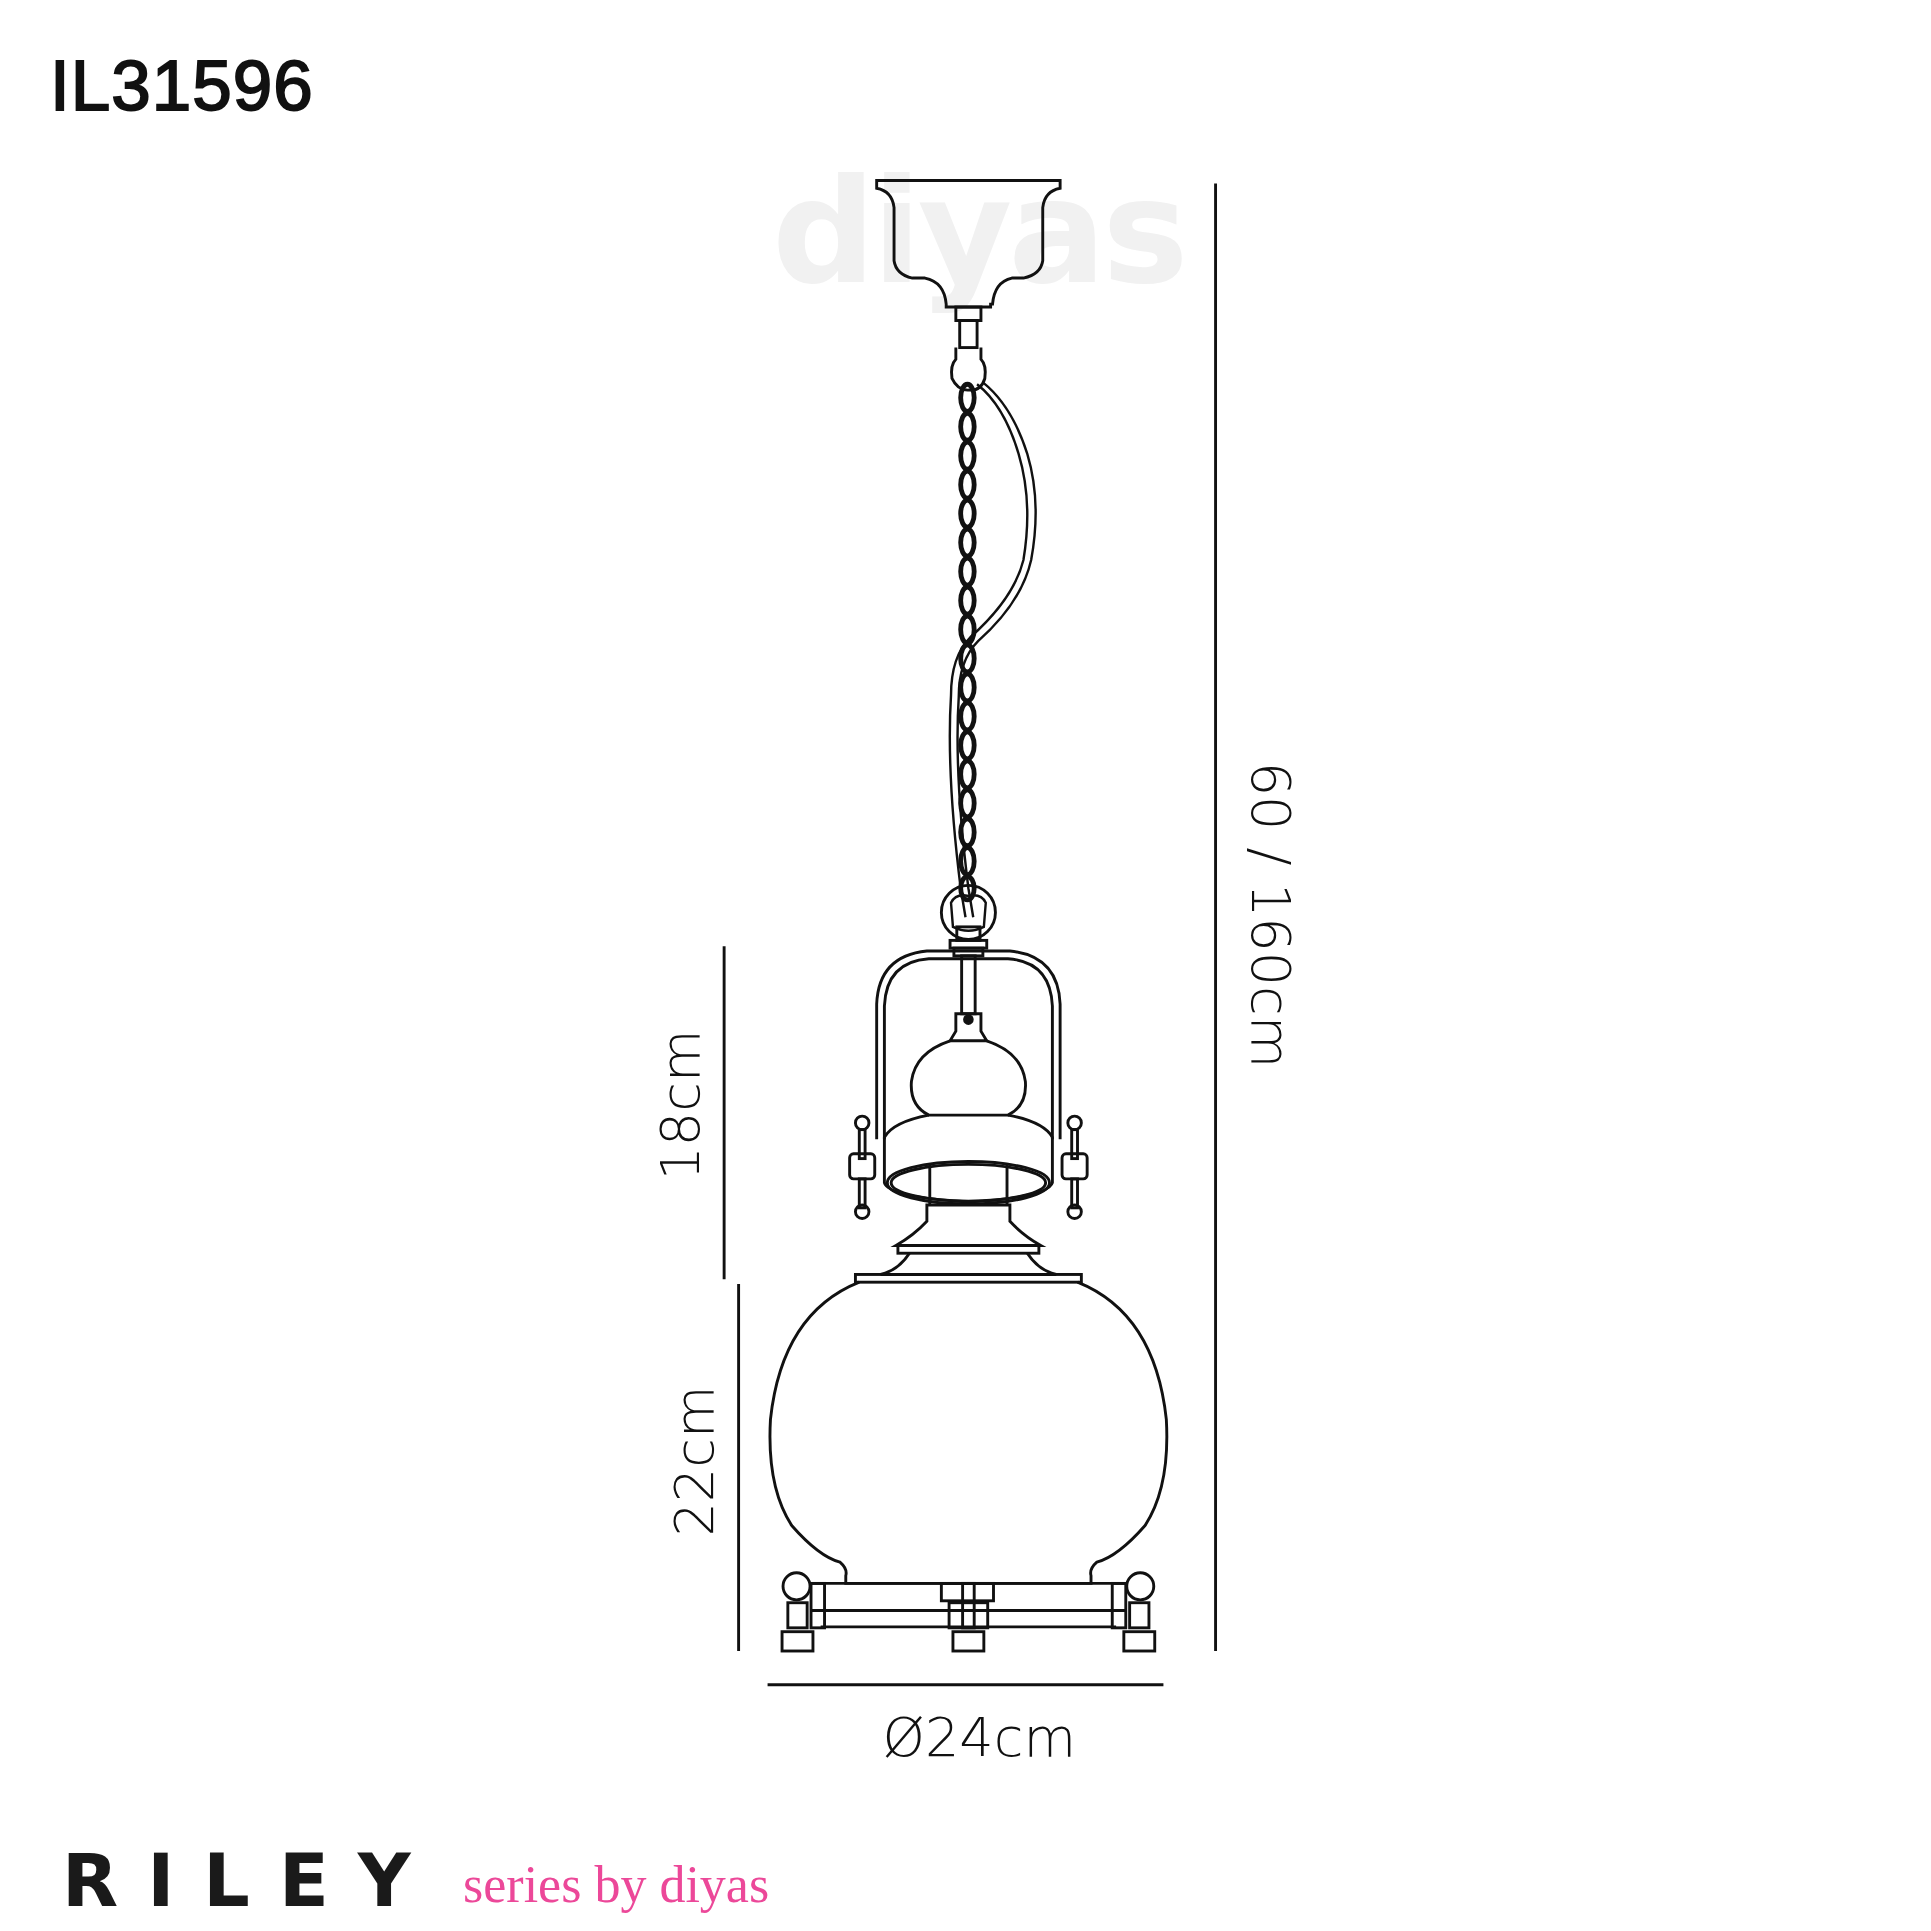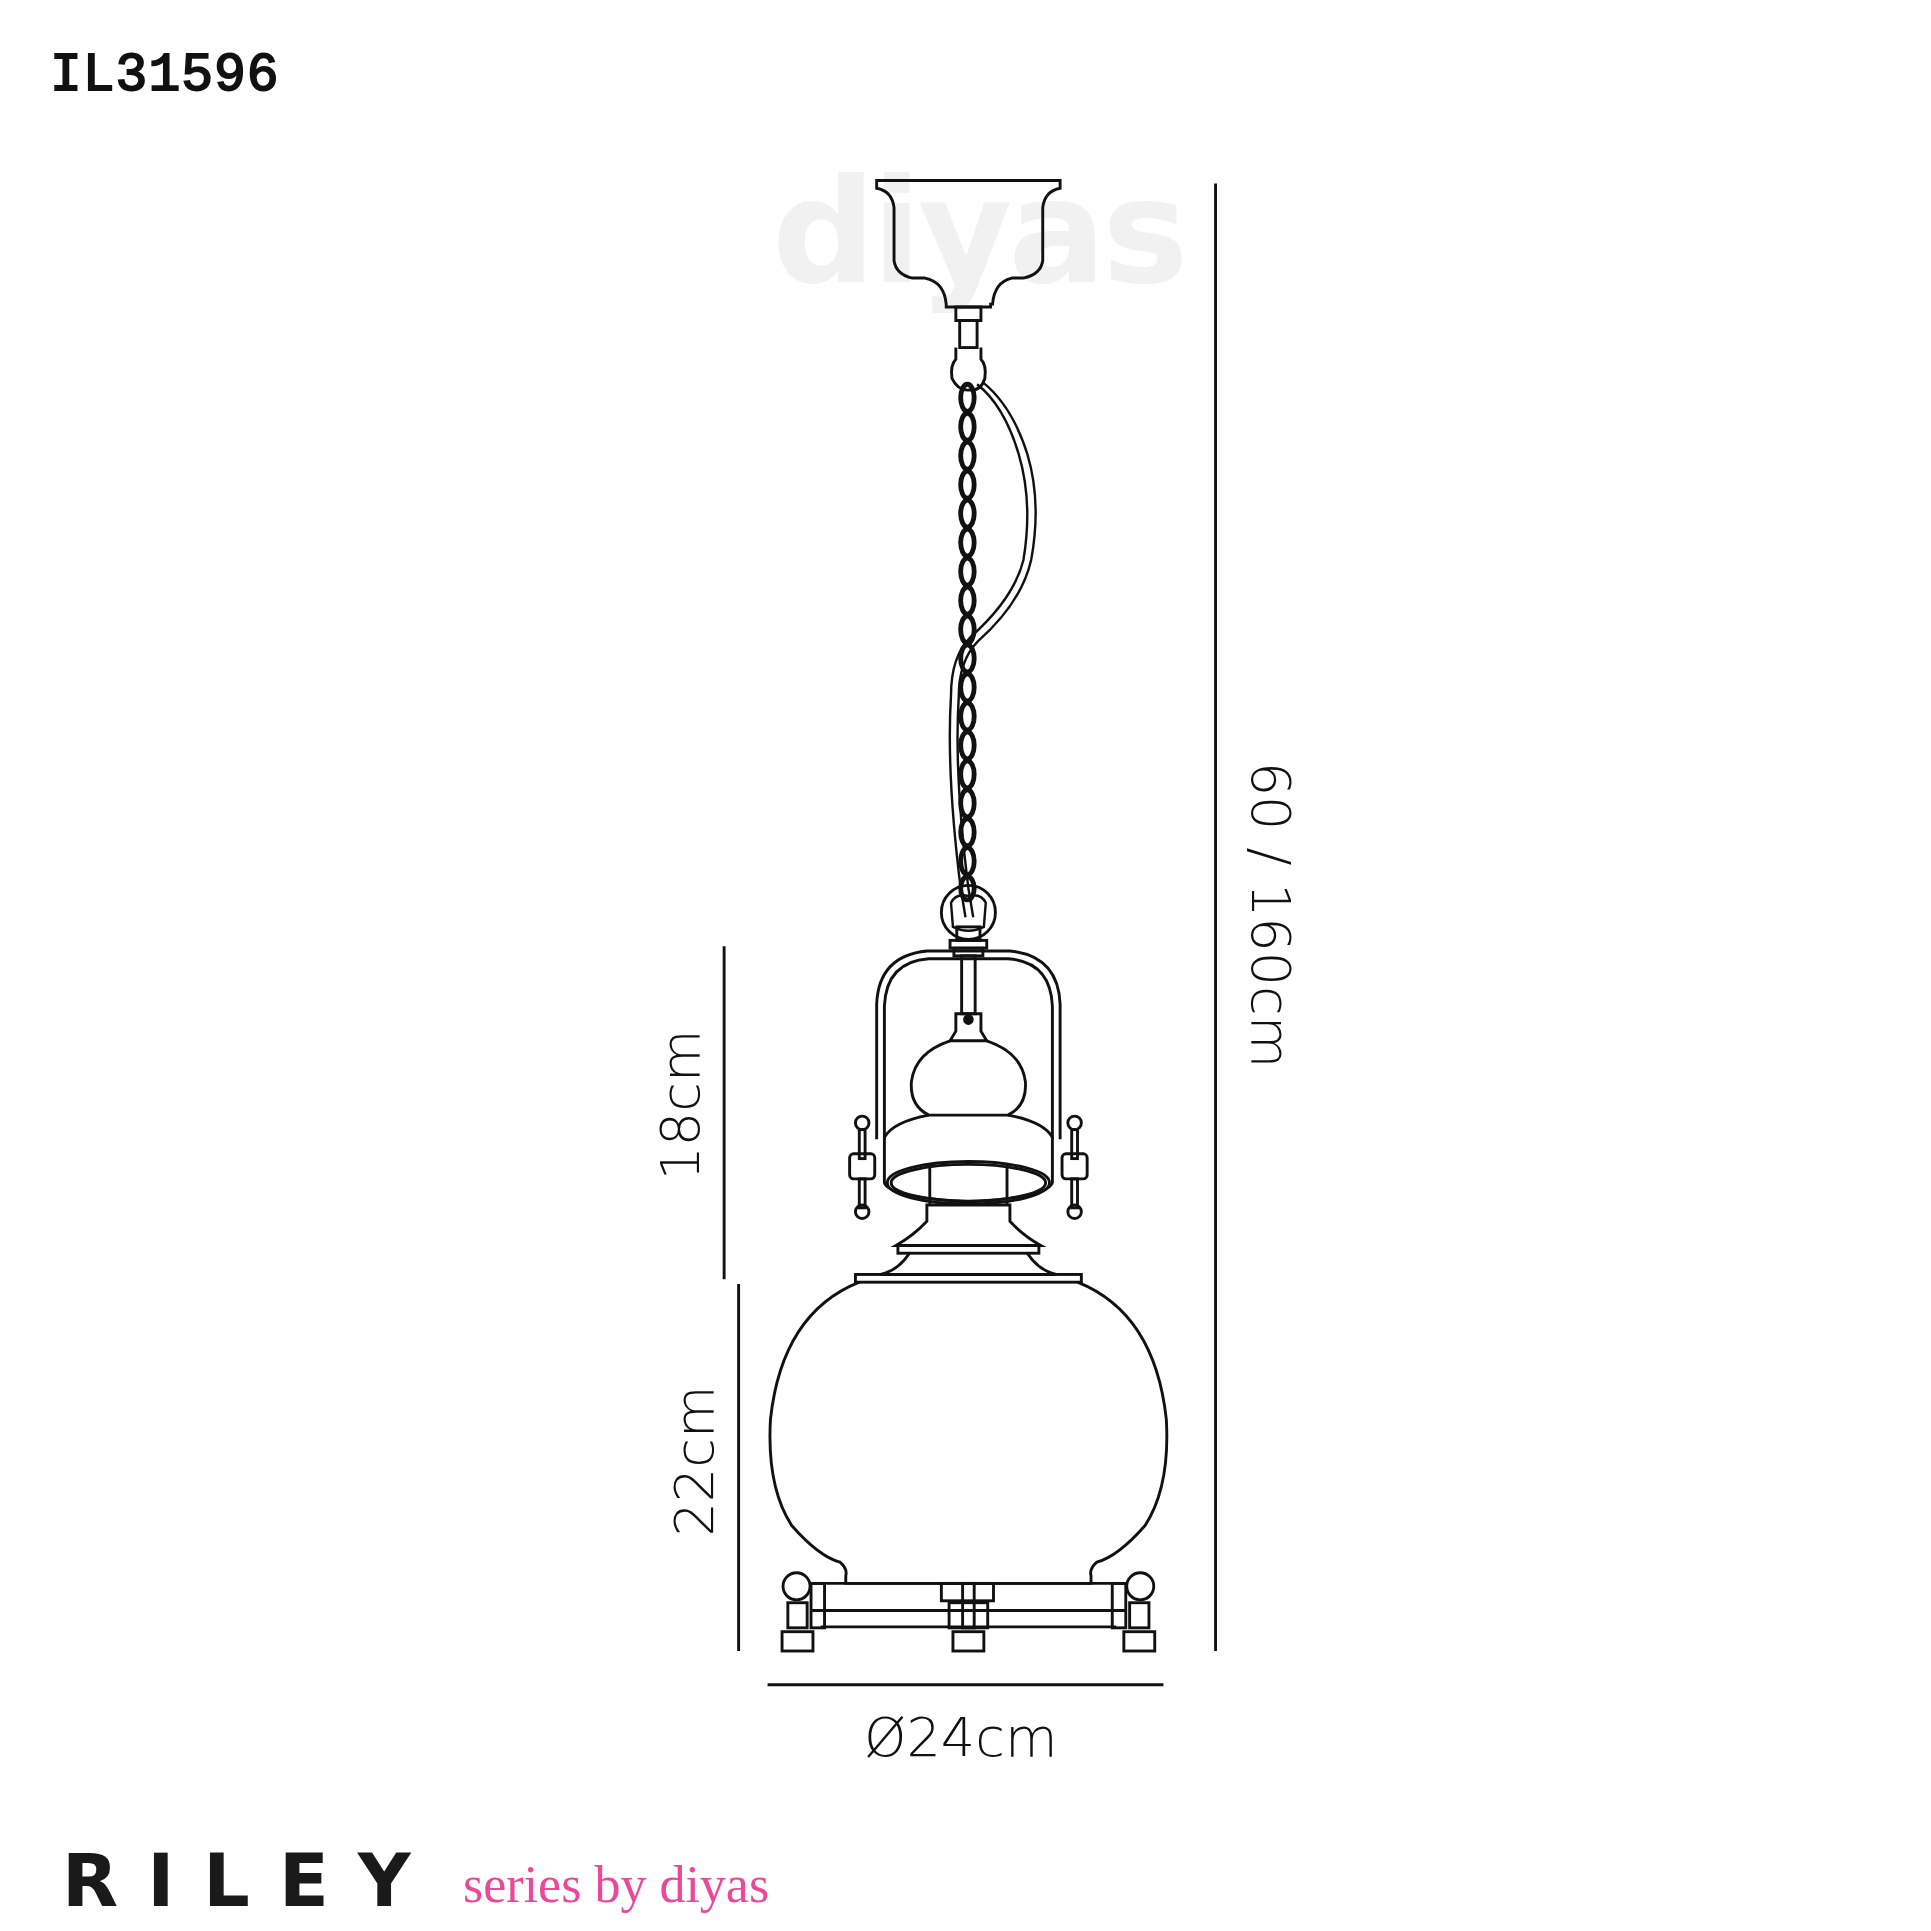--- a/index.html
+++ b/index.html
@@ -1,17 +1,17 @@
 <!DOCTYPE html>
 <html><head>
   <meta charset="utf-8">
   <style>
     html, body { margin: 0; padding: 0; background: #ffffff; }
     body { width: 1931px; height: 1931px; position: relative; overflow: hidden; font-family: "DejaVu Sans", sans-serif; color: #1a1a1a; }
-    .code { position: absolute; left: 50px; top: 50px; font-size: 53px; font-weight: 400; letter-spacing: 1px; line-height: 1; font-family: Liberation Mono, monospace; color: #111; -webkit-text-stroke: 1.9px #111; }
+    .code { position: absolute; left: 50px; top: 50px; font-size: 71px; font-weight: 400; letter-spacing: 1px; line-height: 1; font-family: Liberation Sans, sans-serif; color: #111; -webkit-text-stroke: 1.9px #111; }
     .drawing { position: absolute; left: 0; top: 0; width: 1931px; height: 1931px; }
     .dim-label { position: absolute; font-family: "DejaVu Sans", sans-serif; font-weight: 300; color: #111; font-size: 54px; line-height: 1; white-space: nowrap; }
     .rot { transform-origin: center center; }
     .series-title { position: absolute; left: 54px; top: 1844px; font-family: "DejaVu Sans", sans-serif; font-weight: 700; font-size: 73px; letter-spacing: 29px; color: #1a1a1a; line-height: 1; margin-left: 8px; }
     .series-sub { position: absolute; left: 463px; top: 1859px; font-family: Liberation Serif, serif; font-size: 52px; color: #ec4899; line-height: 1; }
     .watermark { position: absolute; left: 772px; top: 159px; font-family: "DejaVu Sans", sans-serif; font-weight: 700; font-size: 145px; color: #f1f1f1; letter-spacing: -3.9px; line-height: 1; }
   </style>
 </head>
 <body>
 
@@ -127,17 +127,17 @@
     <line x1="795" y1="1745" x2="1205" y2="1745"></line>
   </g>
 </svg>
 
 <div class="dim-label rot" style="left: 1110px; top: 888px; width: 319px; text-align:center; transform: rotate(90deg);">60 / 160cm</div>
 
 <div class="dim-label rot" style="left: 594px; top: 1078px; width: 174px; text-align:center; transform: rotate(-90deg);">18cm</div>
 
 <div class="dim-label rot" style="left: 608px; top: 1434px; width: 174px; text-align:center; transform: rotate(-90deg);">22cm</div>
 
-<div class="dim-label" style="left: 864px; top: 1711px; width: 212px; text-align:left;">Ø24cm</div>
+<div class="dim-label" style="left: 864px; top: 1711px; width: 212px; text-align:right;">Ø24cm</div>
 
 <div class="series-title">RILEY</div>
 <div class="series-sub">series by diyas</div>
 
 
 </body></html>

